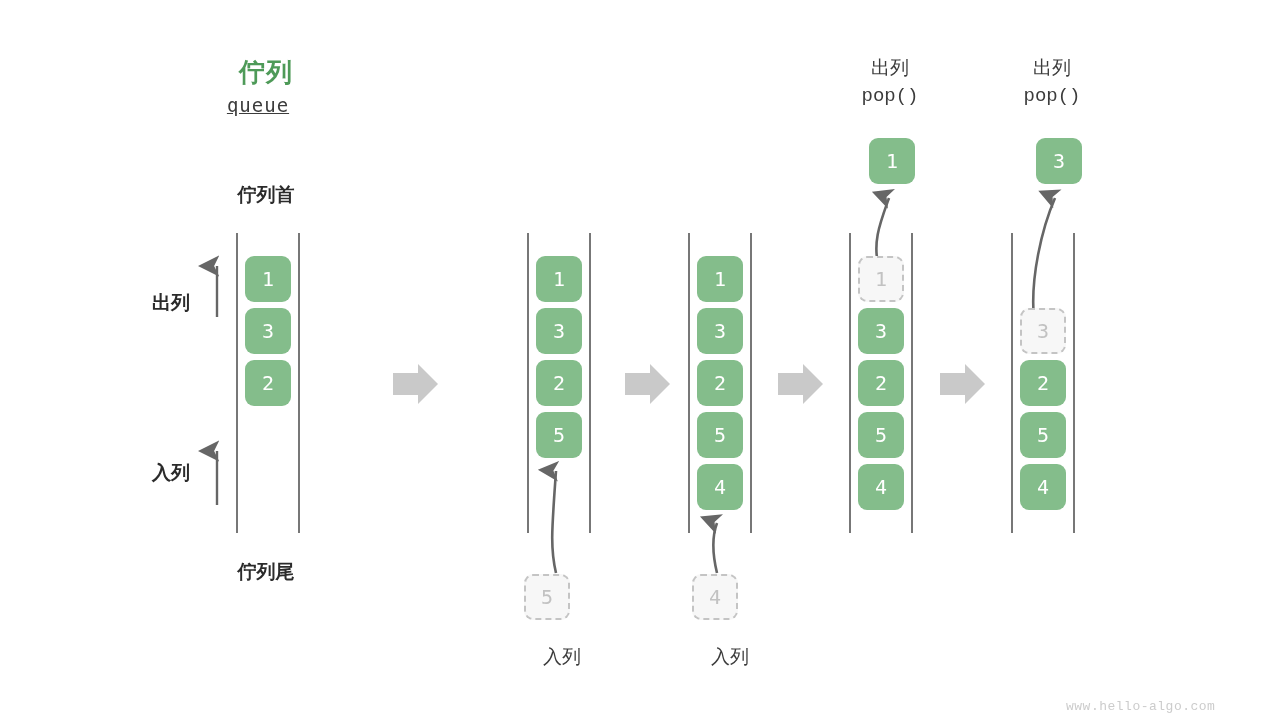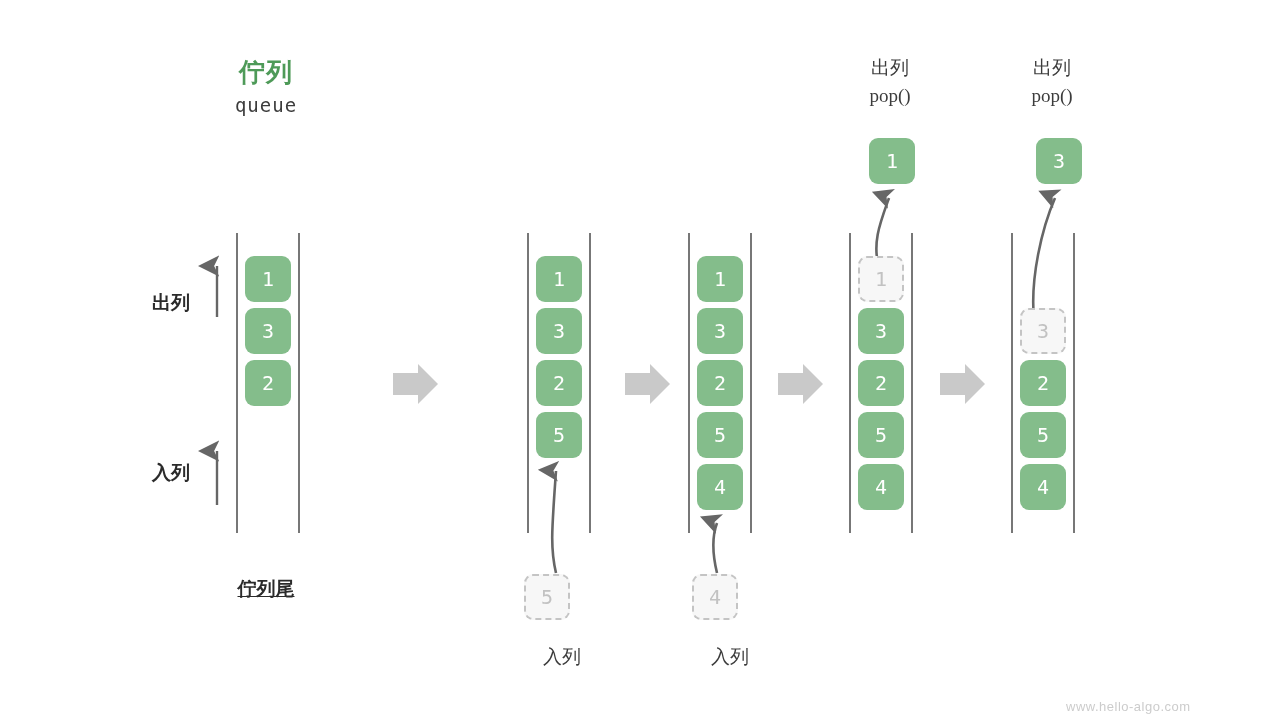--- a/index.html
+++ b/index.html
@@ -61,21 +61,21 @@
     text-align: center;
     white-space: nowrap;
     width: 160px;
   }
   .op-caption .cn {
     font-size: 19px;
     color: #3c3c3c;
     line-height: 26px;
   }
   .op-caption .code {
-    font-family: Liberation Serif, serif;
+    font-family: Liberation Mono, monospace;
     font-size: 19px;
     color: #3c3c3c;
     line-height: 30px;
     text-align: center;
   }
   .op-caption .code .num { color: #4e9a58; font-weight: bold; }
 
   
   .cell {
     width: 46px;
@@ -91,38 +91,39 @@
     box-sizing: border-box;
   }
   .cell.ghost {
     background: #f7f7f7;
     border: 2px dashed #c4c4c4;
     color: #c2c2c2;
   }
 
   
   .watermark {
-    font-family: Liberation Sans, sans-serif;
+    font-family: Liberation Mono, monospace;
     font-size: 13px;
     color: #cccccc;
     letter-spacing: 0.5px;
     white-space: nowrap;
   }
 
   svg { overflow: visible; }
 </style>
 </head>
 <body>
 
 <div id="canvas">
 
   <div class="abs title-cn" style="left:186px; top:32px; width:160px;">佇列</div>
-  <div class="abs title-mono" style="left:186px; top:71px; width:160px;">queue</div>
-
-  <div class="abs head-tail-label" style="left:186px; top:553px; width:160px;text-decoration:underline;">佇列尾</div>
+  <div class="abs title-mono" style="left:178px; top:71px; width:160px;text-decoration:underline;">queue</div>
+
+  <div class="abs head-tail-label" style="left:186px; top:159px; width:160px;">佇列首</div>
+  <div class="abs head-tail-label" style="left:186px; top:536px; width:160px;">佇列尾</div>
 
   <div class="abs side-label" style="left:90px; top:267px; width:100px;">出列</div>
   <div class="abs side-label" style="left:90px; top:437px; width:100px;">入列</div>
 
   <svg class="abs" style="left:0; top:0;" width="1280" height="720">
     <defs>
       <marker id="arrowUp" markerWidth="9" markerHeight="9" refX="4.5" refY="8" orient="auto" markerUnits="strokeWidth">
         <path d="M4.5,0 L9,9 L4.5,6.8 L0,9 Z" fill="#666666"></path>
       </marker>
       <marker id="arrowCurve" markerWidth="8" markerHeight="8" refX="4" refY="7" orient="auto" markerUnits="strokeWidth">

